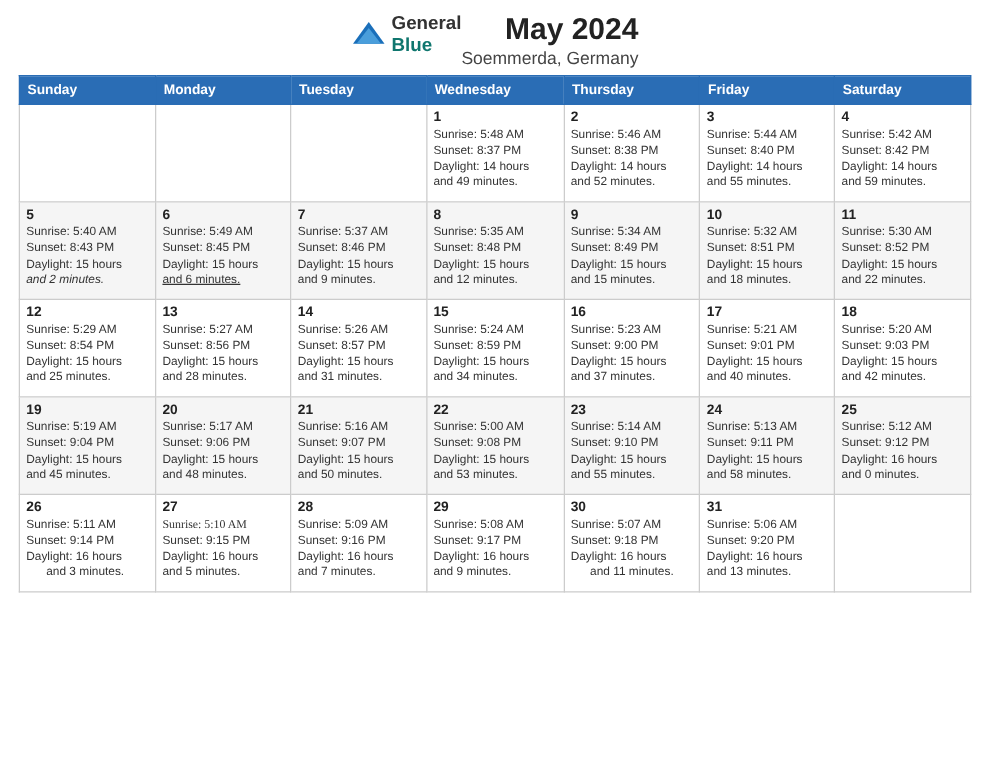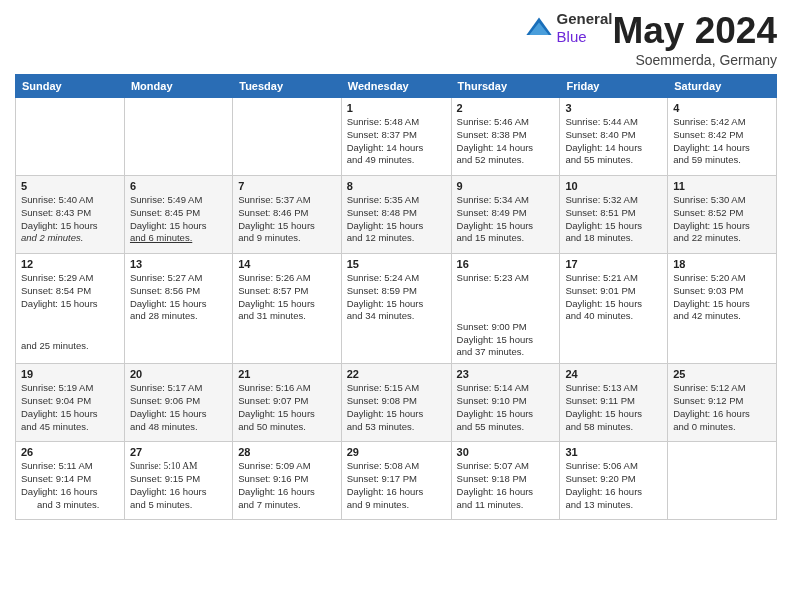--- a/index.html
+++ b/index.html
@@ -11,38 +11,38 @@
       overflow: hidden;
     }
     .page {
       width: 792px;
       height: 612px;
       padding: 10px 15px;
       background: #fff;
     }
     .header {
       display: flex;
-      justify-content: flex-end;
+      justify-content: center;
       align-items: flex-start;
       margin-bottom: 6px;
     }
     .logo {
       display: flex;
       align-items: center;
       gap: 4px;
     }
     .logo-icon {
       width: 28px;
       height: 28px;
     }
     .title-block {
       text-align: right;
     }
     .main-title {
-      font-size: 37px;
+      font-size: 24px;
       font-weight: bold;
       color: #222;
     }
     .subtitle {
       font-size: 14px;
       color: #444;
     }
     .calendar {
       width: 100%;
       border-collapse: collapse;
@@ -90,21 +90,21 @@
 
 <div class="page">
   <div class="header">
     <div class="logo">
       <svg class="logo-icon" viewBox="0 0 40 40" xmlns="http://www.w3.org/2000/svg">
         <polygon points="20,5 38,30 2,30" fill="#1a6fba"></polygon>
         <polygon points="20,12 34,30 6,30" fill="#4a9edb"></polygon>
       </svg>
       <div>
         <span style="font-size:15px;font-weight:bold;color:#333;">General</span><br>
-        <span style="font-size:15px;font-weight:normal;color:#6d28d9;">Blue</span>
+        <span style="font-size:15px;font-weight:bold;color:#0f766e;">Blue</span>
       </div>
     </div>
     <div class="title-block">
       <div class="main-title">May 2024</div>
       <div class="subtitle">Soemmerda, Germany</div>
     </div>
   </div>
 
   <table class="calendar">
     <thead>
@@ -225,21 +225,21 @@
             </div>
           </td>
         </tr>
         <tr>
           <td>
             <span class="day-number">12</span>
             <div class="day-info">
               <span style="display: block;">Sunrise: 5:29 AM</span>
               <span style="display: block;">Sunset: 8:54 PM</span>
               <span style="display: block;">Daylight: 15 hours</span>
-              <span style="display: block; margin-top: 30px;">and 25 minutes.</span>
+              <span style="display: block;">and 25 minutes.</span>
             </div>
           </td>
           <td>
             <span class="day-number">13</span>
             <div class="day-info">
               <span style="display: block;">Sunrise: 5:27 AM</span>
               <span style="display: block;">Sunset: 8:56 PM</span>
               <span style="display: block;">Daylight: 15 hours</span>
               <span style="display: block;">and 28 minutes.</span>
             </div>
@@ -259,21 +259,21 @@
               <span style="display: block;">Sunrise: 5:24 AM</span>
               <span style="display: block;">Sunset: 8:59 PM</span>
               <span style="display: block;">Daylight: 15 hours</span>
               <span style="display: block;">and 34 minutes.</span>
             </div>
           </td>
           <td>
             <span class="day-number">16</span>
             <div class="day-info">
               <span style="display: block;">Sunrise: 5:23 AM</span>
-              <span style="display: block; margin-top: 36px;">Sunset: 9:00 PM</span>
+              <span style="display: block;">Sunset: 9:00 PM</span>
               <span style="display: block;">Daylight: 15 hours</span>
               <span style="display: block;">and 37 minutes.</span>
             </div>
           </td>
           <td>
             <span class="day-number">17</span>
             <div class="day-info">
               <span style="display: block;">Sunrise: 5:21 AM</span>
               <span style="display: block;">Sunset: 9:01 PM</span>
               <span style="display: block;">Daylight: 15 hours</span>
@@ -314,21 +314,21 @@
             <div class="day-info">
               <span style="display: block;">Sunrise: 5:16 AM</span>
               <span style="display: block;">Sunset: 9:07 PM</span>
               <span style="display: block;">Daylight: 15 hours</span>
               <span style="display: block;">and 50 minutes.</span>
             </div>
           </td>
           <td>
             <span class="day-number">22</span>
             <div class="day-info">
-              <span style="display: block;">Sunrise: 5:15 AM</span>
+              <span style="display: block;">Sunrise: 5:00 AM</span>
               <span style="display: block;">Sunset: 9:08 PM</span>
               <span style="display: block;">Daylight: 15 hours</span>
               <span style="display: block;">and 53 minutes.</span>
             </div>
           </td>
           <td>
             <span class="day-number">23</span>
             <div class="day-info">
               <span style="display: block;">Sunrise: 5:14 AM</span>
               <span style="display: block;">Sunset: 9:10 PM</span>
@@ -391,21 +391,21 @@
               <span style="display: block;">Daylight: 16 hours</span>
               <span style="display: block;">and 9 minutes.</span>
             </div>
           </td>
           <td>
             <span class="day-number">30</span>
             <div class="day-info">
               <span style="display: block;">Sunrise: 5:07 AM</span>
               <span style="display: block;">Sunset: 9:18 PM</span>
               <span style="display: block;">Daylight: 16 hours</span>
-              <span style="display: block;">and 11 minutes.</span>
+              <span style="display: block; text-align: center;">and 11 minutes.</span>
             </div>
           </td>
           <td>
             <span class="day-number">31</span>
             <div class="day-info">
               <span style="display: block;">Sunrise: 5:06 AM</span>
               <span style="display: block;">Sunset: 9:20 PM</span>
               <span style="display: block;">Daylight: 16 hours</span>
               <span style="display: block;">and 13 minutes.</span>
             </div>

